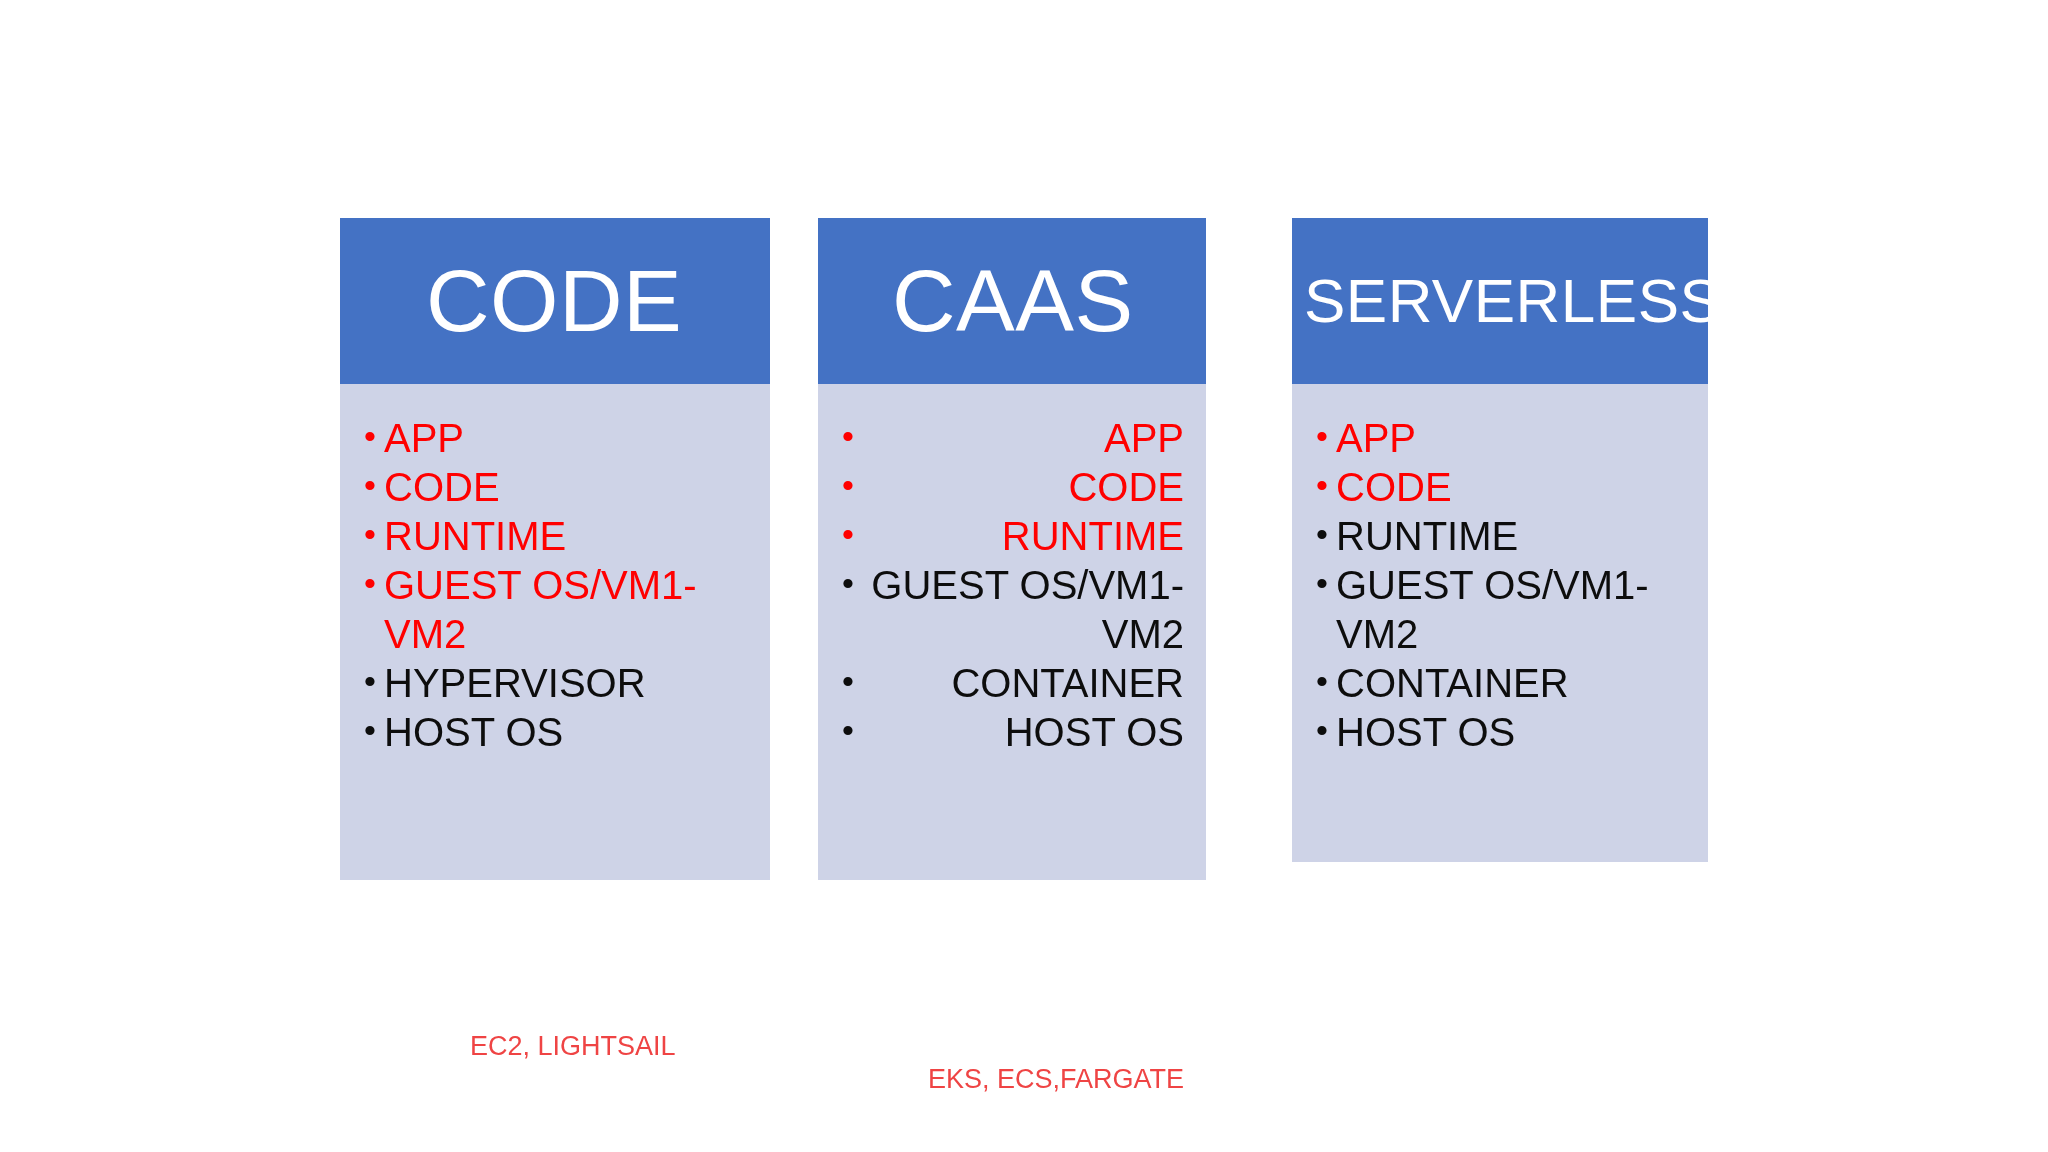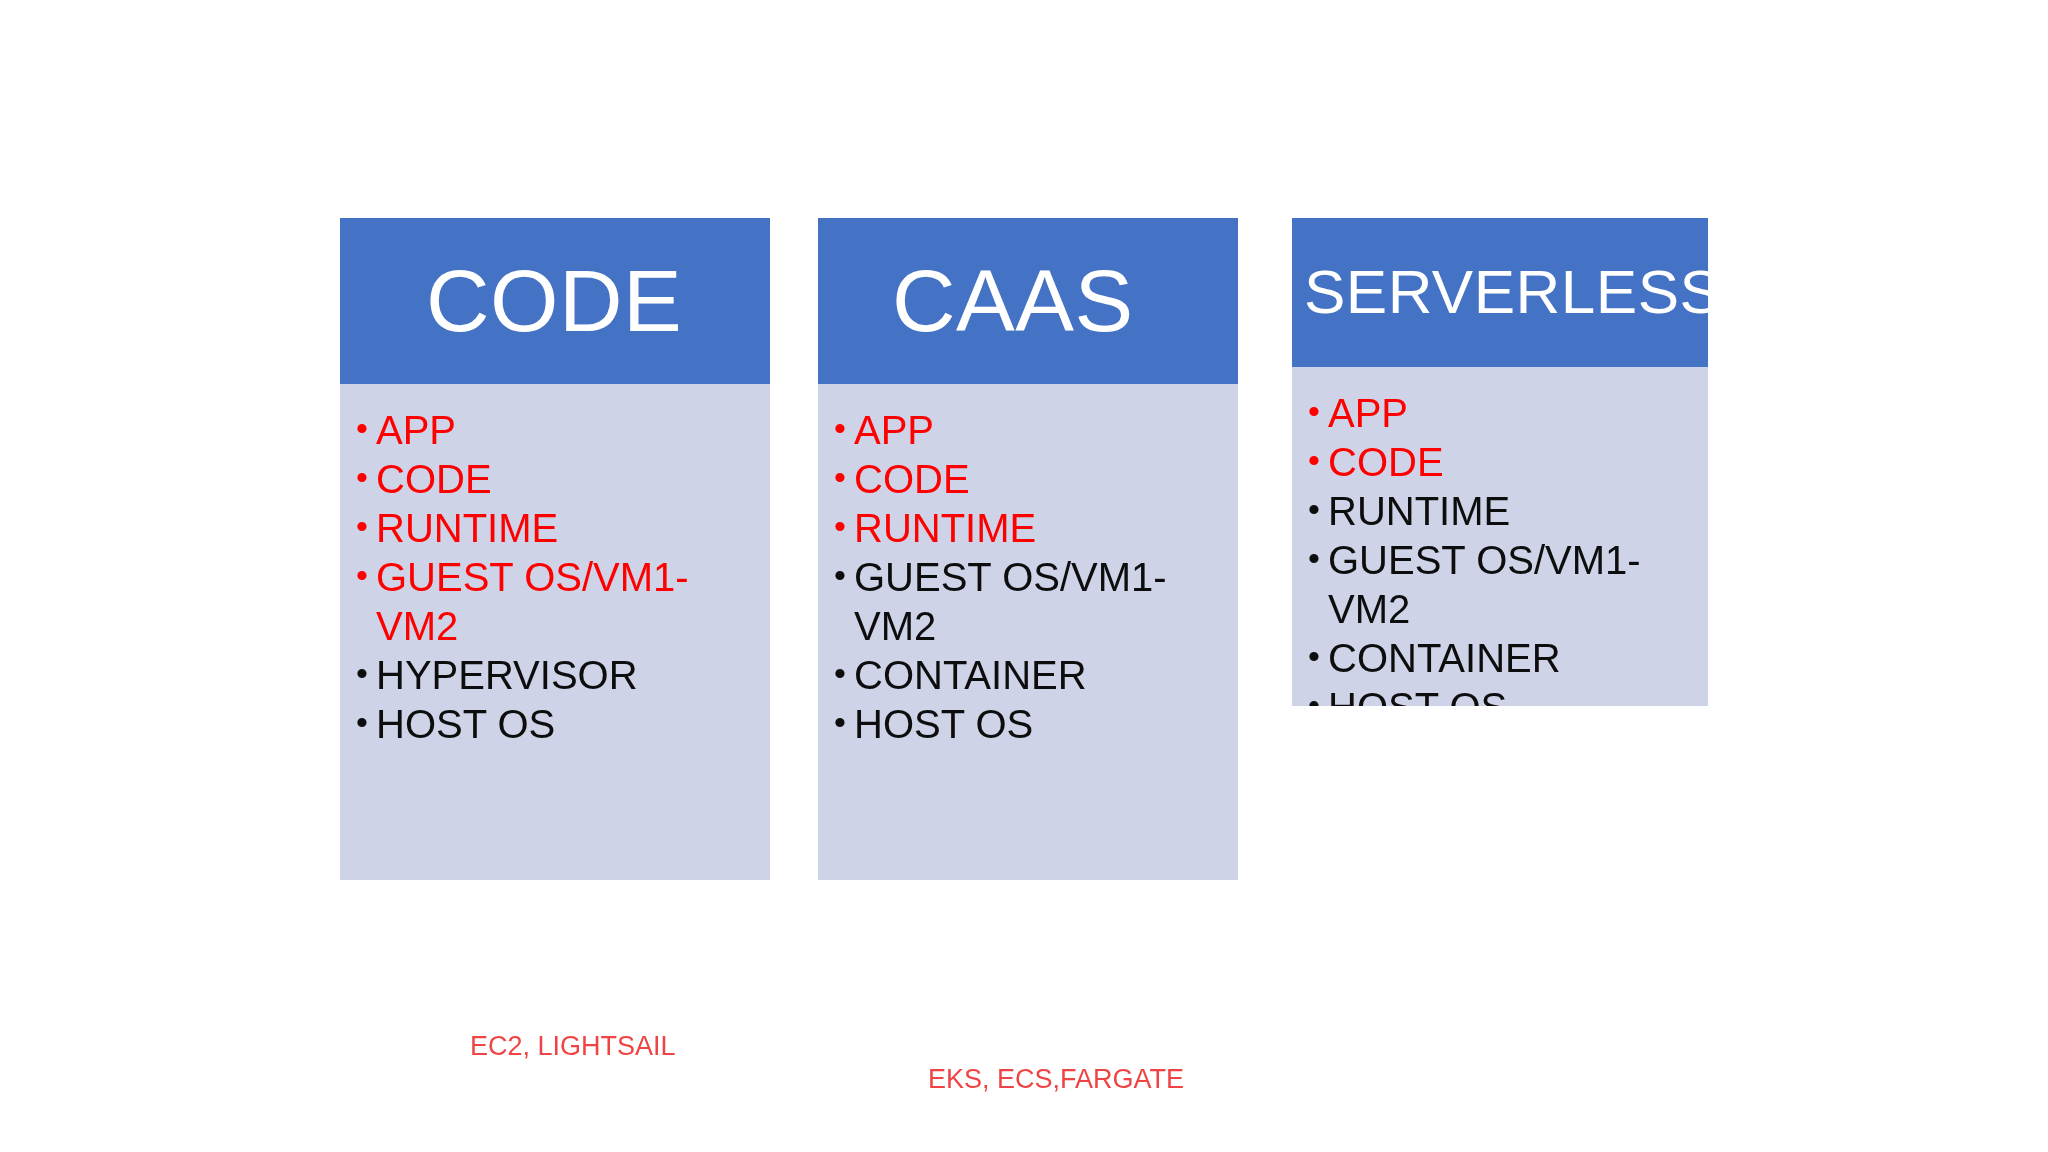--- a/index.html
+++ b/index.html
@@ -50,21 +50,21 @@
   .card-body {
     background: #CED3E7;
     flex: 1 1 auto;
     box-sizing: border-box;
     padding: 22px 14px 10px 14px;
     overflow: hidden;
   }
 
   .layer-list {
     list-style: none;
-    margin: 0;
+    margin: 8px;
     padding: 0;
   }
 
   .layer-item {
     position: relative;
     font-size: 40px;
     line-height: 49px;
     padding-left: 22px;
     font-weight: 400;
     letter-spacing: 0px;
@@ -85,22 +85,22 @@
     color: #FF0000;
   }
 
   .layer-item.black,
   .layer-item.black::before {
     color: #0D0D0D;
   }
 
   
   #card-iaas       { left: 340px;  top: 218px; width: 430px; height: 662px; }
-  #card-caas       { left: 818px;  top: 218px; width: 420px; height: 662px; }
-  #card-serverless { left: 1292px; top: 218px; width: 416px; height: 488px; }
+  #card-caas       { left: 818px;  top: 218px; width: 388px; height: 662px; text-align: right; }
+  #card-serverless { left: 1292px; top: 218px; width: 416px; height: 644px; }
 
   #card-iaas       .card-header { height: 166px; padding-left: 86px; }
   #card-caas       .card-header { height: 166px; padding-left: 74px; }
   #card-serverless .card-header { height: 166px; padding-left: 12px; }
 
   #card-iaas       .card-title { font-size: 88px; }
   #card-caas       .card-title { font-size: 88px; }
   #card-serverless .card-title { font-size: 62px; }
 
   

